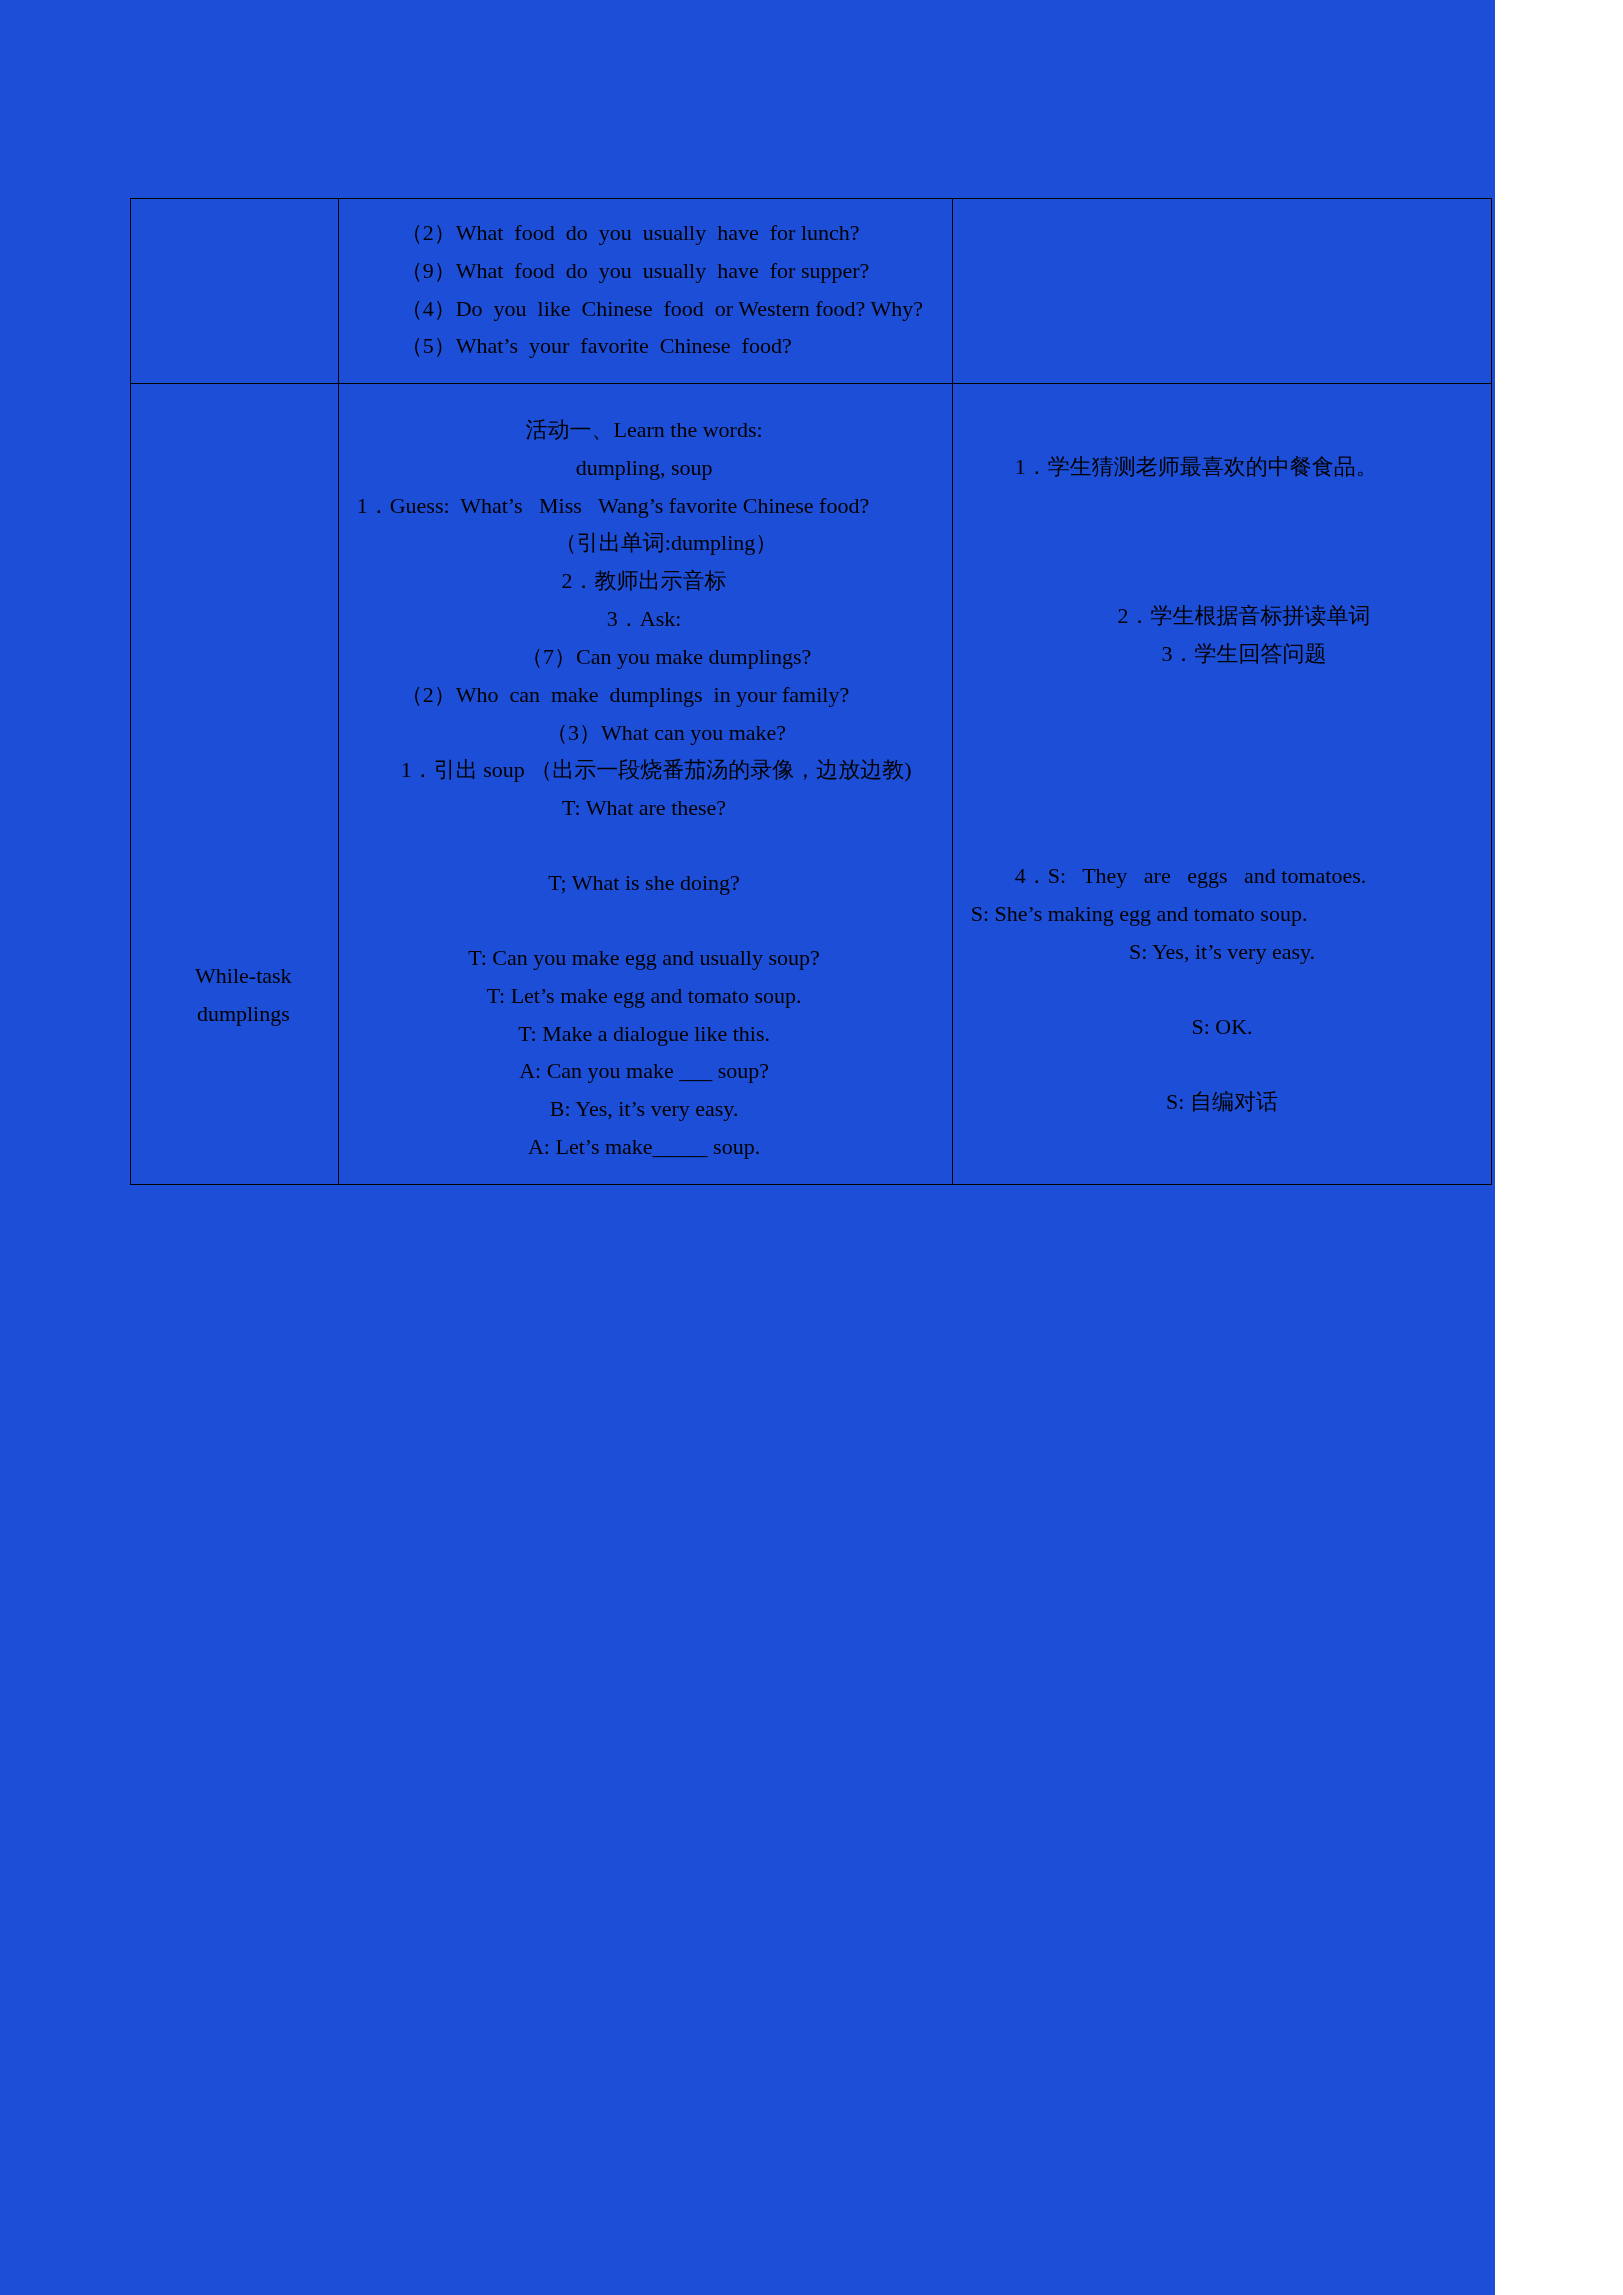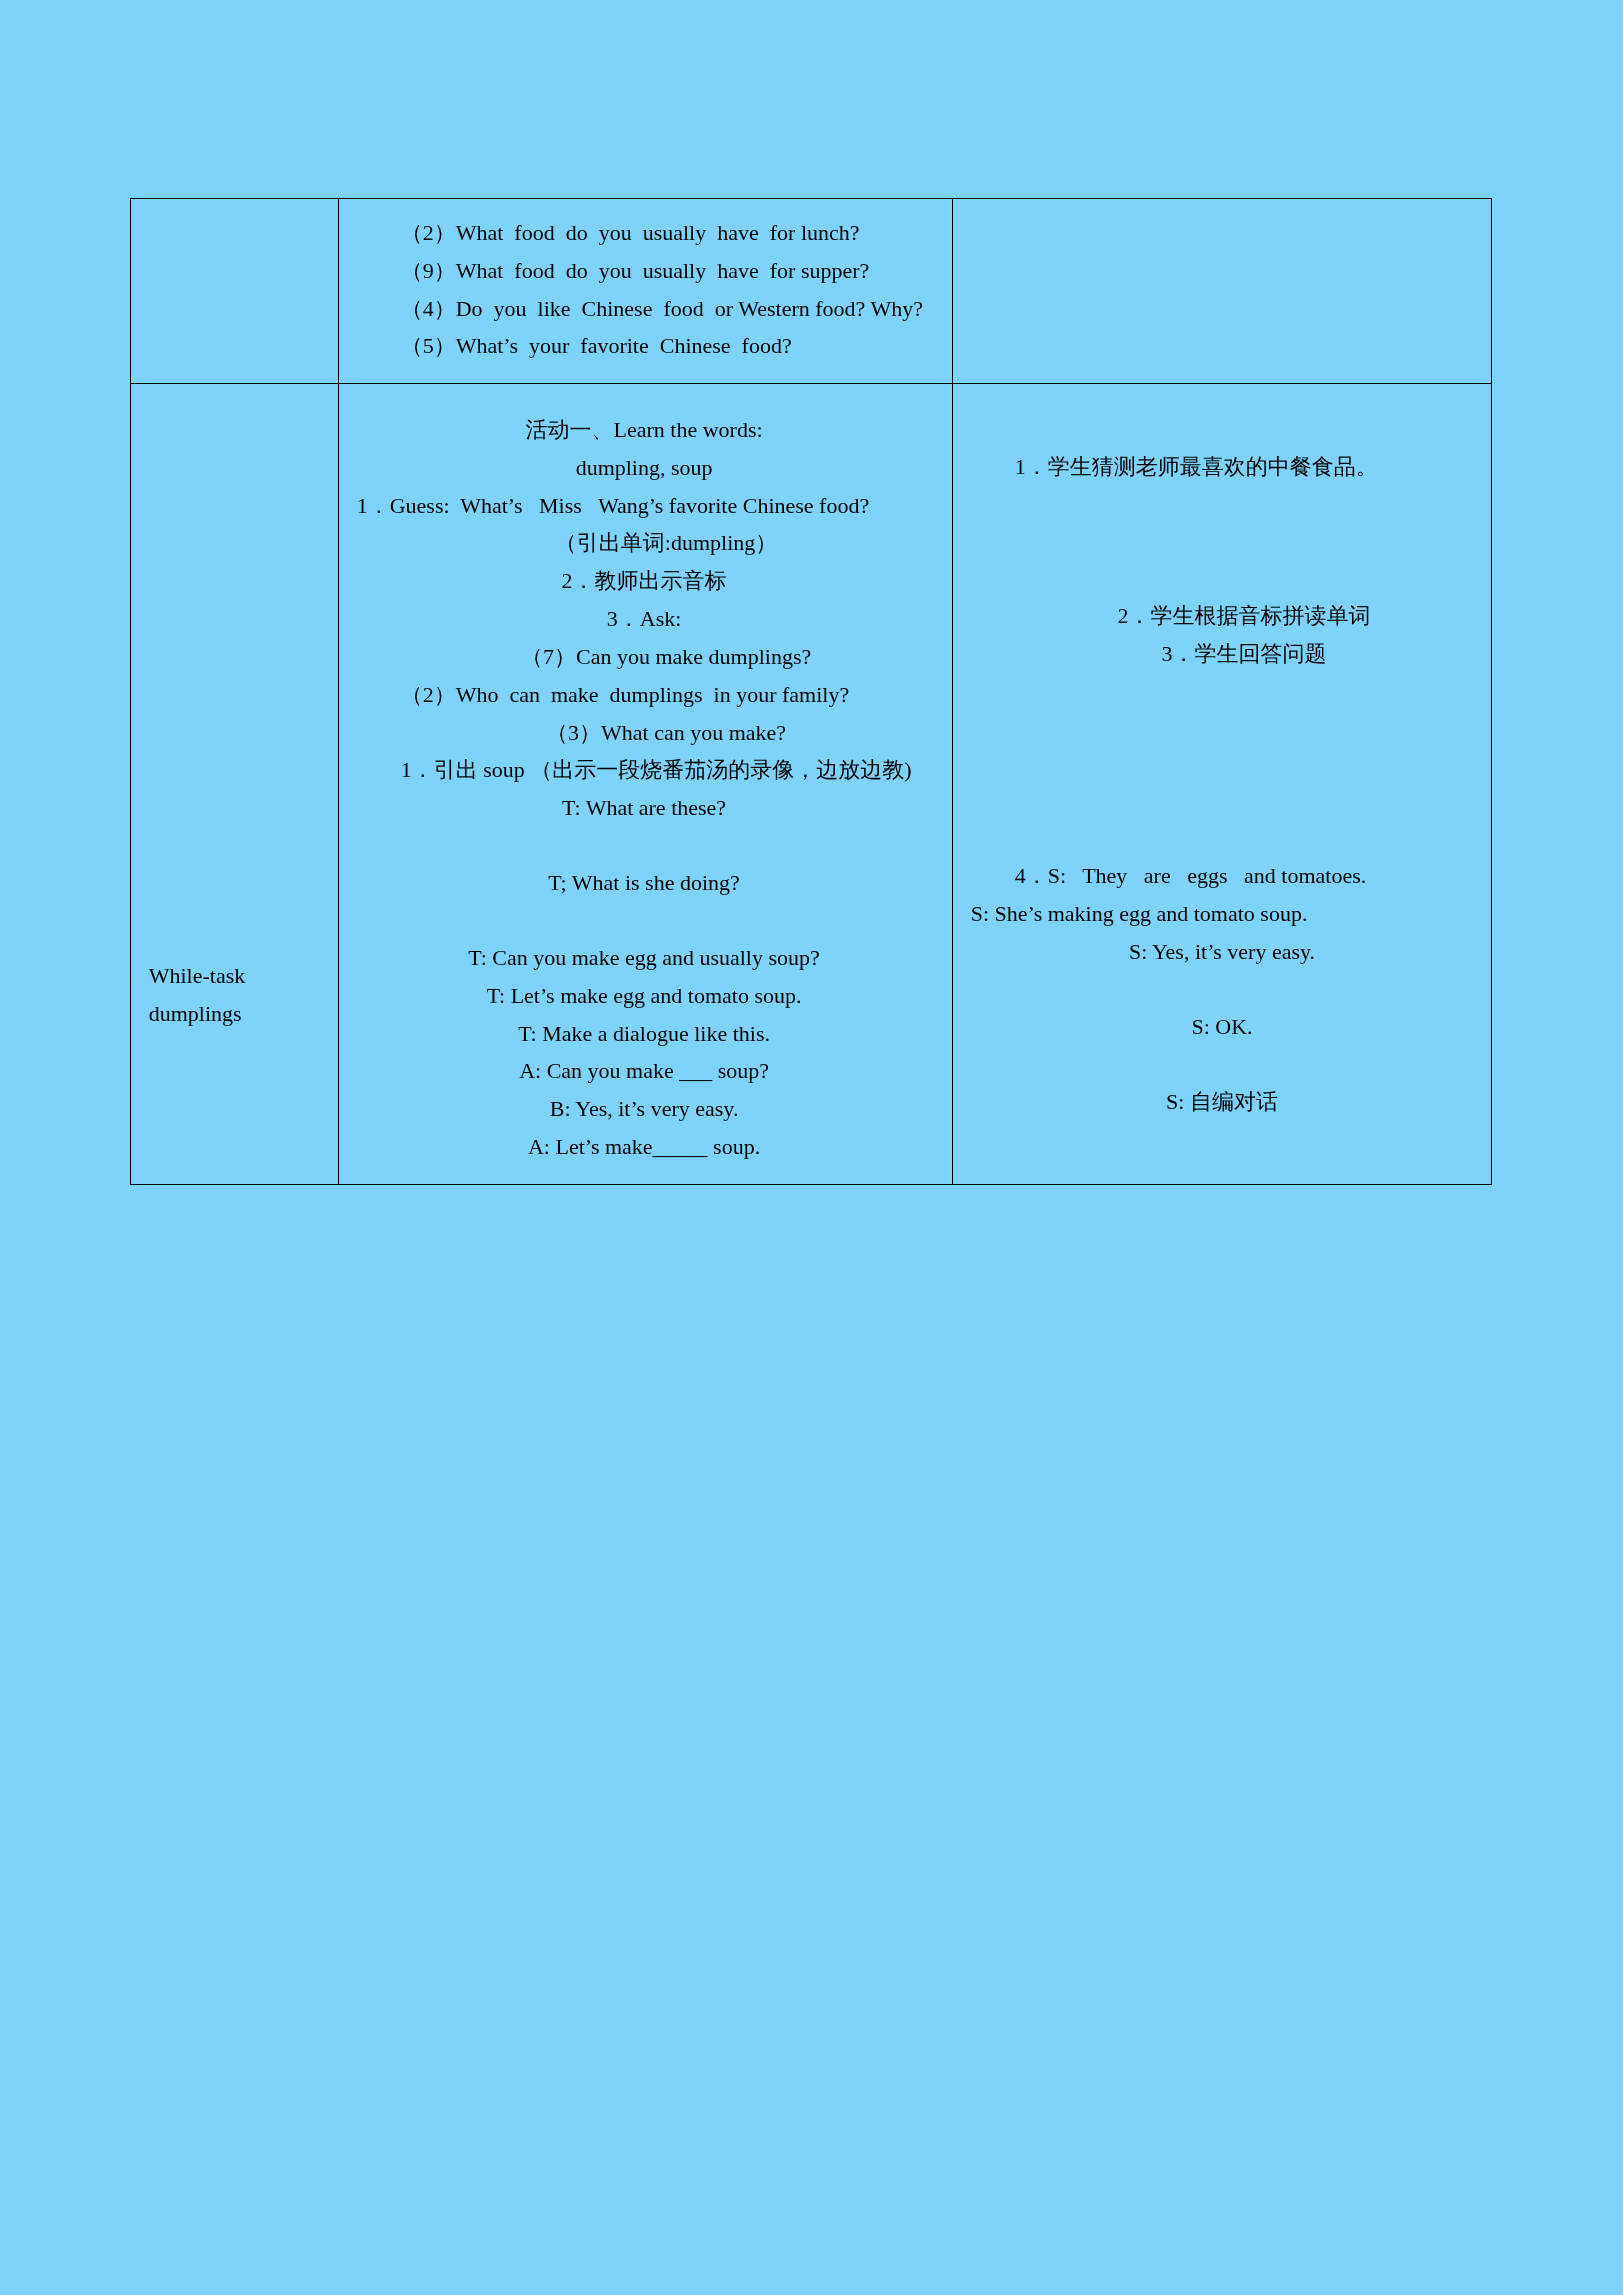--- a/index.html
+++ b/index.html
@@ -10,38 +10,38 @@
   body {
     width: 1623px;
     height: 2295px;
     font-family: "Liberation Serif", serif;
     color: #000000;
     position: relative;
   }
   .page {
     position: absolute;
     left: 0; top: 0;
-    width: 1623px;
+    width: 1495px;
     height: 2295px;
-    background: #7dd3fc;
+    background: #1d4ed8;
   }
   .doc-table {
     position: absolute;
     left: 130px;
     top: 198px;
     width: 1360px;
     border-collapse: collapse;
     table-layout: fixed;
   }
   .doc-table td {
     border: 1.4px solid #000000;
     vertical-align: top;
     padding: 0;
   }
-  .col-a { width: 208px; }
+  .col-a { width: 208px; text-align: center; }
   .col-b { width: 614px; }
   .col-c { width: 539px; }
 
   .cell-pad {
     padding: 15px 17.7px 17.7px 17.7px;
   }
   .cell-pad-mid {
     padding: 27px 20.5px 17.7px 17.7px;
   }
   .cell-pad-right {

